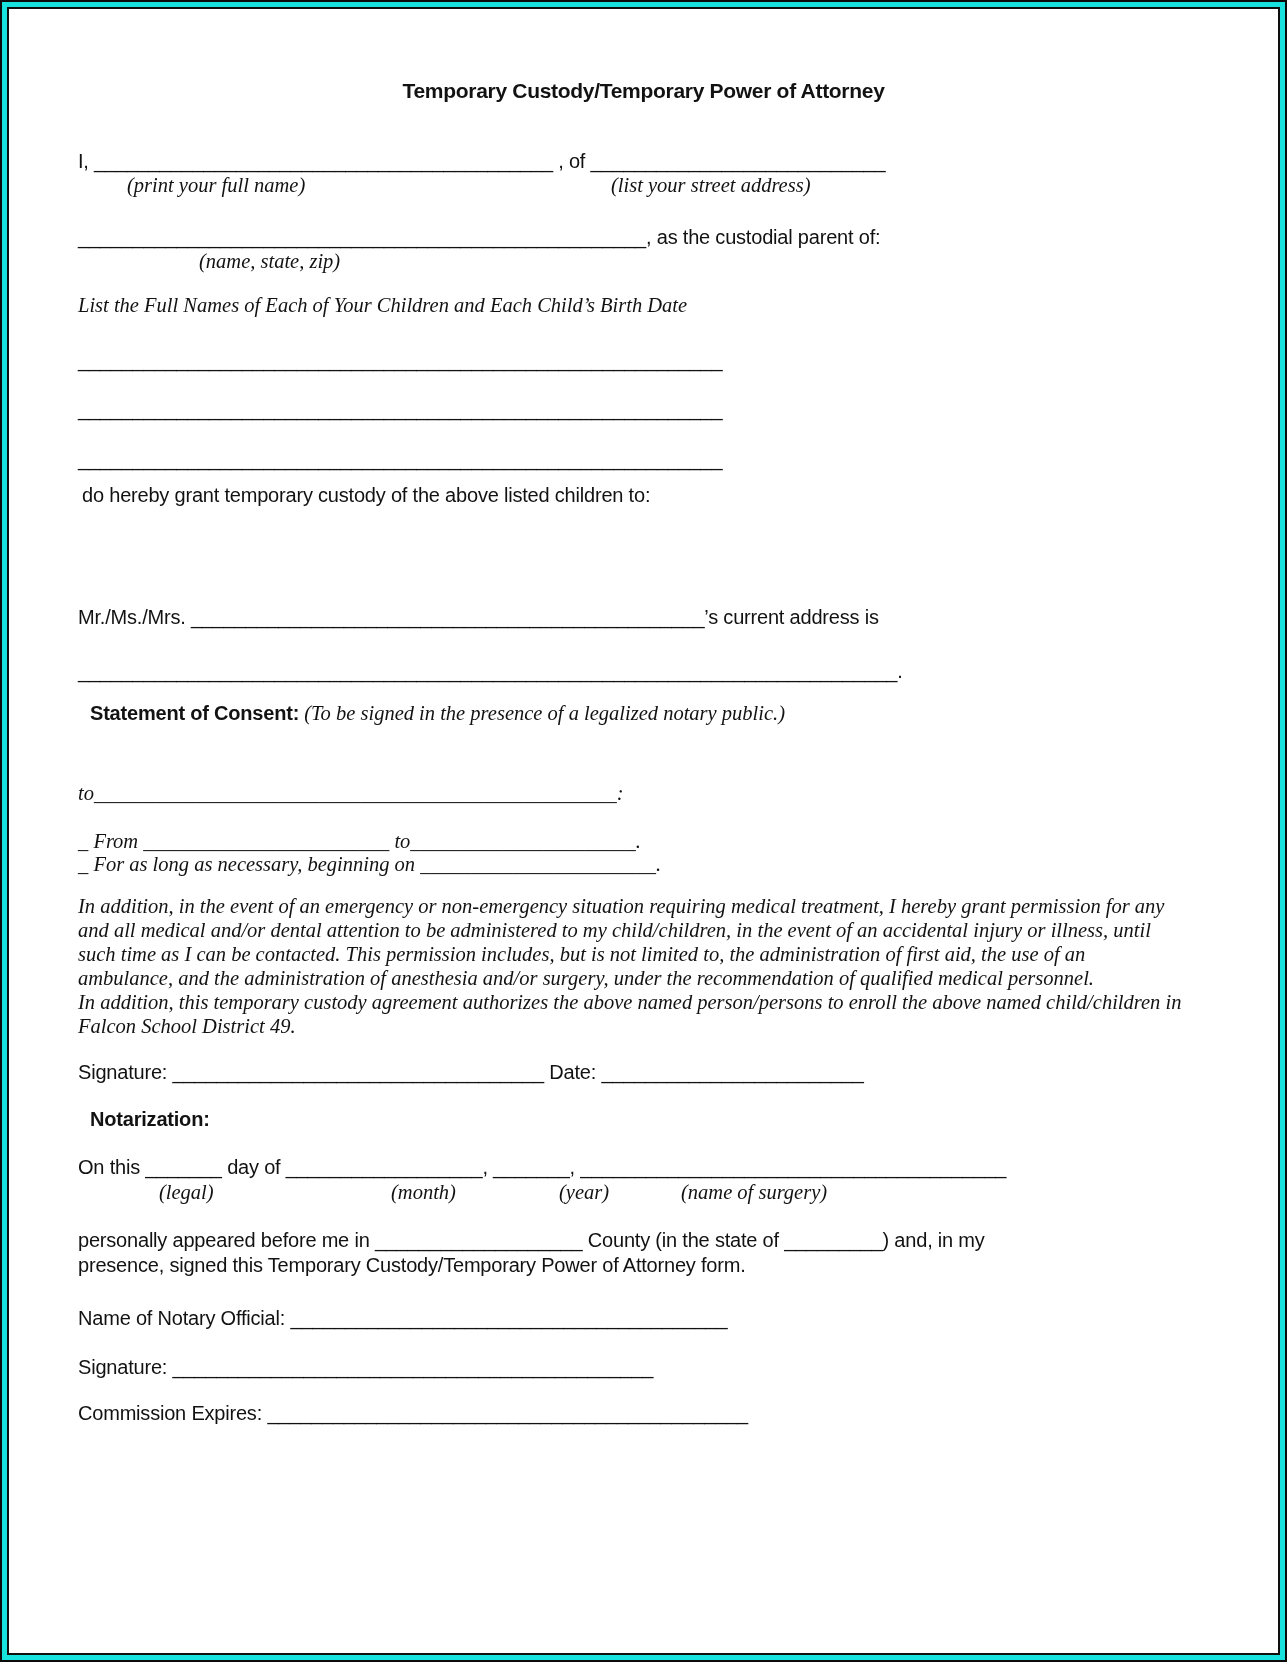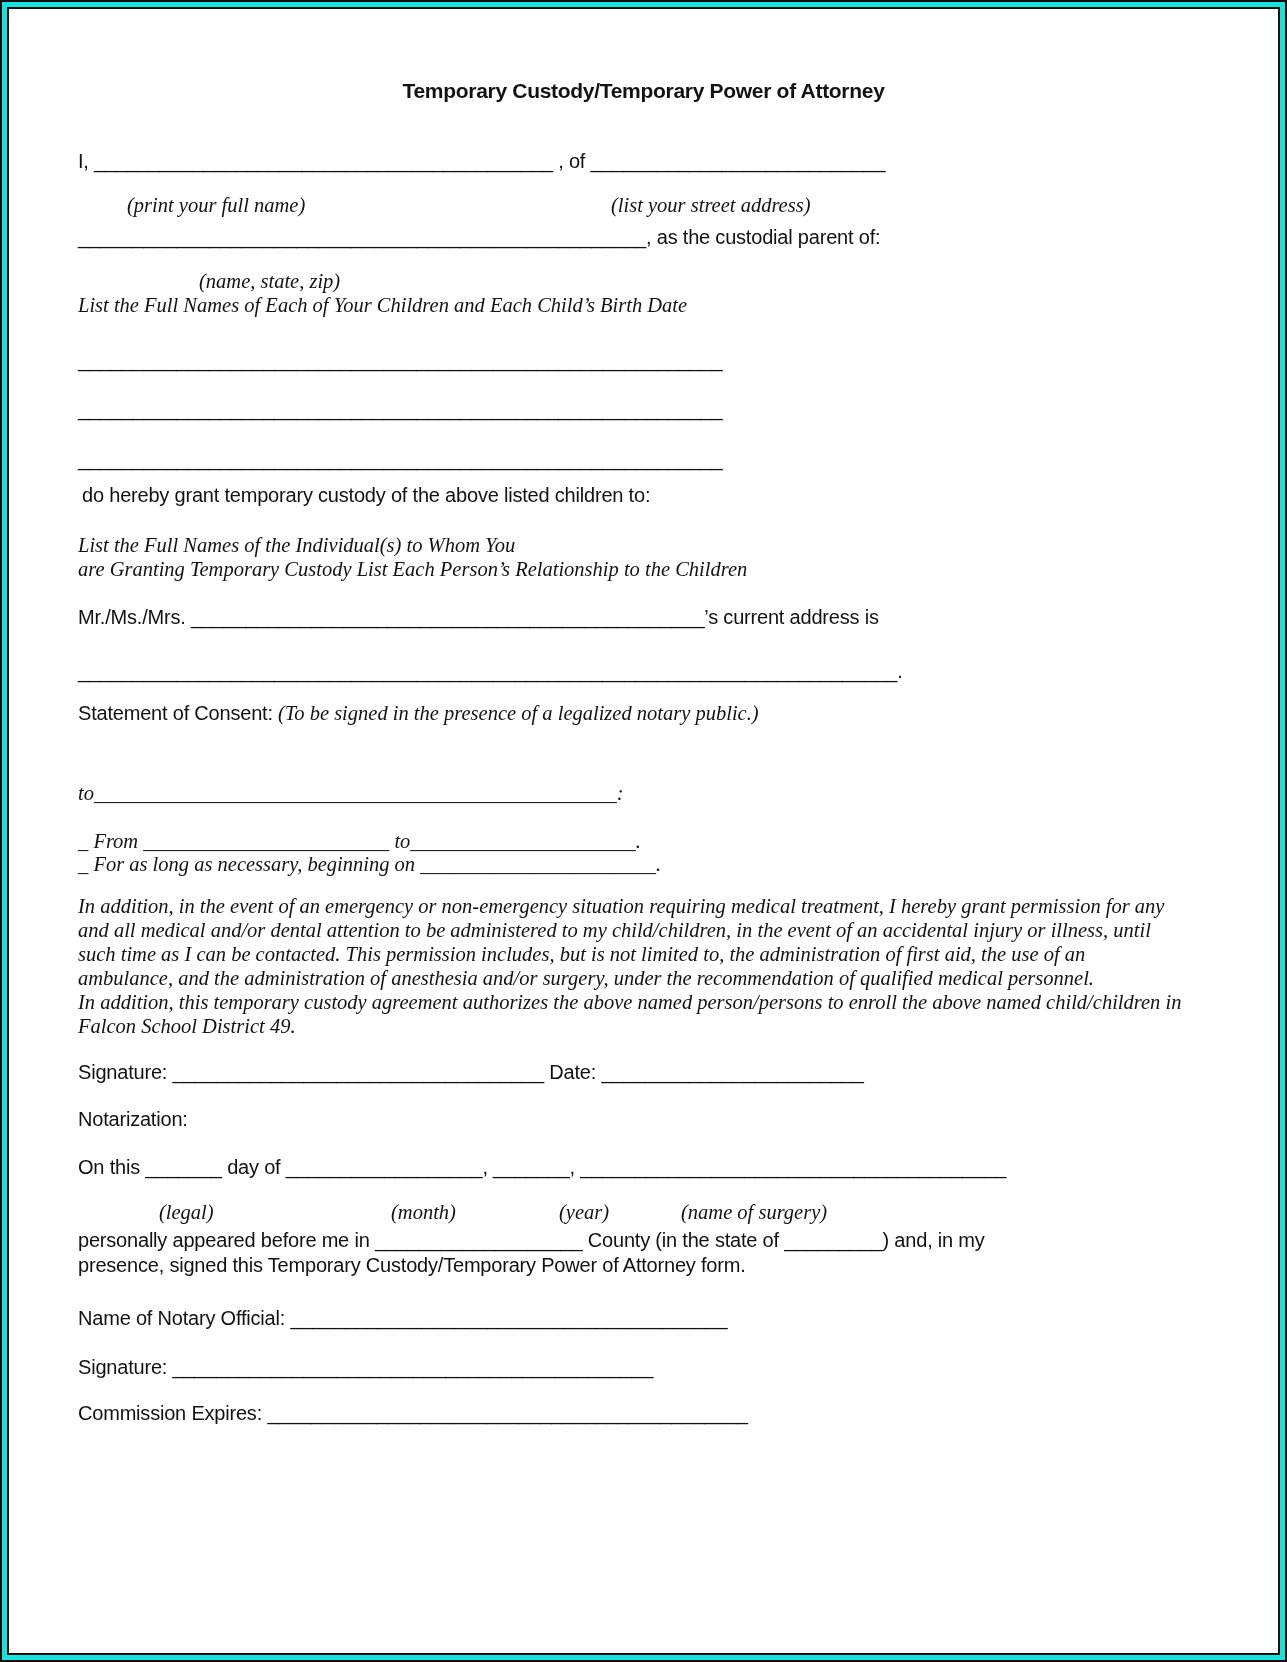--- a/index.html
+++ b/index.html
@@ -18,33 +18,33 @@
   .border-inner { position: absolute; inset: 7px; border: 2px solid #0e0e0e; pointer-events: none; }
 
   .line {
     position: absolute;
     left: 78px;
     white-space: nowrap;
     line-height: 22px;
   }
   .sans  { font-family: "Liberation Sans", sans-serif; font-size: 20px; letter-spacing: -0.2px; }
   .serif { font-family: "Liberation Serif", serif; font-style: italic; font-size: 20.5px; }
-  .bold  { font-weight: normal; }
+  .bold  { font-weight: bold; margin-left: 12px; }
   .title-line {
     left: 0; width: 100%;
     text-align: center;
     font-family: "Liberation Sans", sans-serif;
     font-weight: bold;
     font-size: 21px;
     letter-spacing: -0.3px;
   }
   .pre { white-space: pre-line; }
   .para { width: 1122px; line-height: 24px; }
   .label-row { height: 22px; }
-  .label-row > span { position: absolute; top: 0; white-space: nowrap; margin-top: 20px; }
+  .label-row > span { position: absolute; top: 0; white-space: nowrap; }
 </style>
 </head>
 <body>
 
 <div class="page">
   <div class="border-outer"></div>
   <div class="border-band"></div>
   <div class="border-inner"></div>
 
   <div class="line title-line" style="top:80px">Temporary Custody/Temporary Power of Attorney</div>
@@ -58,22 +58,20 @@
   <div class="line label-row" style="top:250px">
     <span class="serif" style="left:121px">(name, state, zip)</span>
   </div>
 
   <div class="line serif" style="top:294px">List the Full Names of Each of Your Children and Each Child’s Birth Date</div>
   <div class="line sans" style="top:349px">___________________________________________________________</div>
   <div class="line sans" style="top:398px">___________________________________________________________</div>
   <div class="line sans" style="top:448px">___________________________________________________________</div>
   <div class="line sans" style="top:484px;left:82px">do hereby grant temporary custody of the above listed children to:</div>
 
-  <div class="line serif pre" style="top:534px;line-height:23.5px">List the Full Names of the Individual(s) to Whom You
-are Granting Temporary Custody List Each Person’s Relationship to the Children</div>
   <div class="line sans" style="top:606px">Mr./Ms./Mrs. _______________________________________________’s current address is</div>
   <div class="line sans" style="top:660px">___________________________________________________________________________.</div>
 
   <div class="line" style="top:702px">
     <span class="sans bold">Statement of Consent:</span><span class="serif"> (To be signed in the presence of a legalized notary public.)</span>
   </div>
   <div class="line serif" style="top:782px">to___________________________________________________:</div>
   <div class="line serif" style="top:830px">_ From ________________________ to______________________.</div>
   <div class="line serif" style="top:853px">_ For as long as necessary, beginning on _______________________.</div>
 

